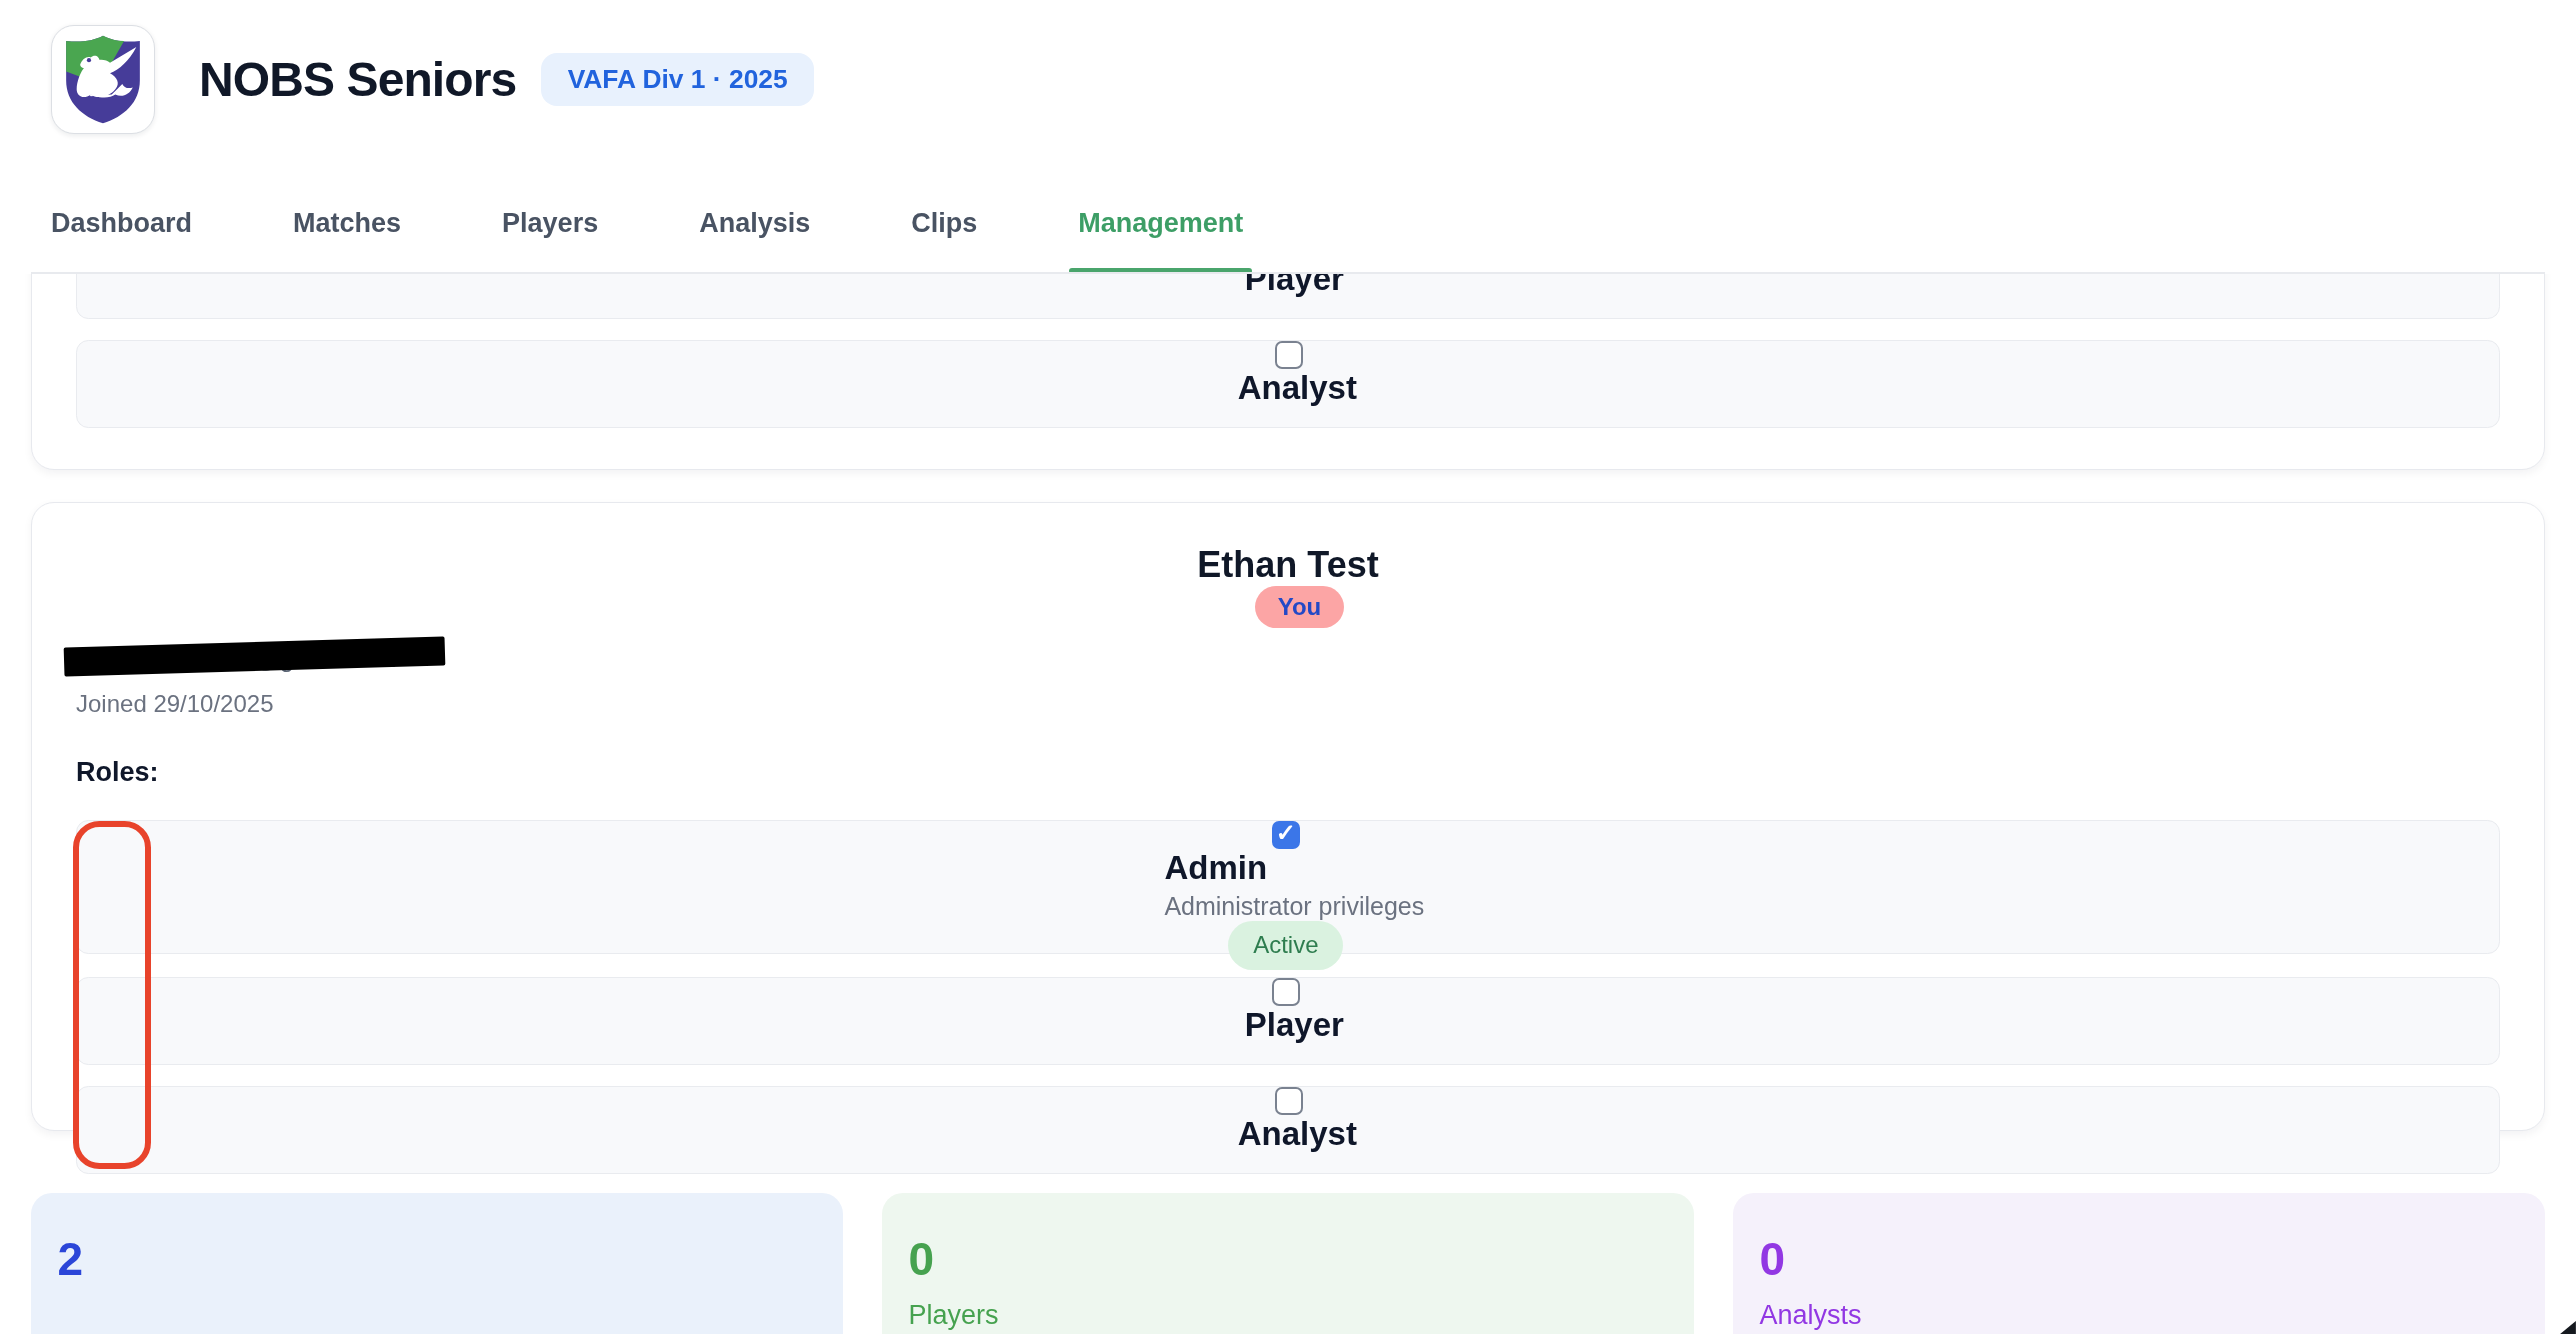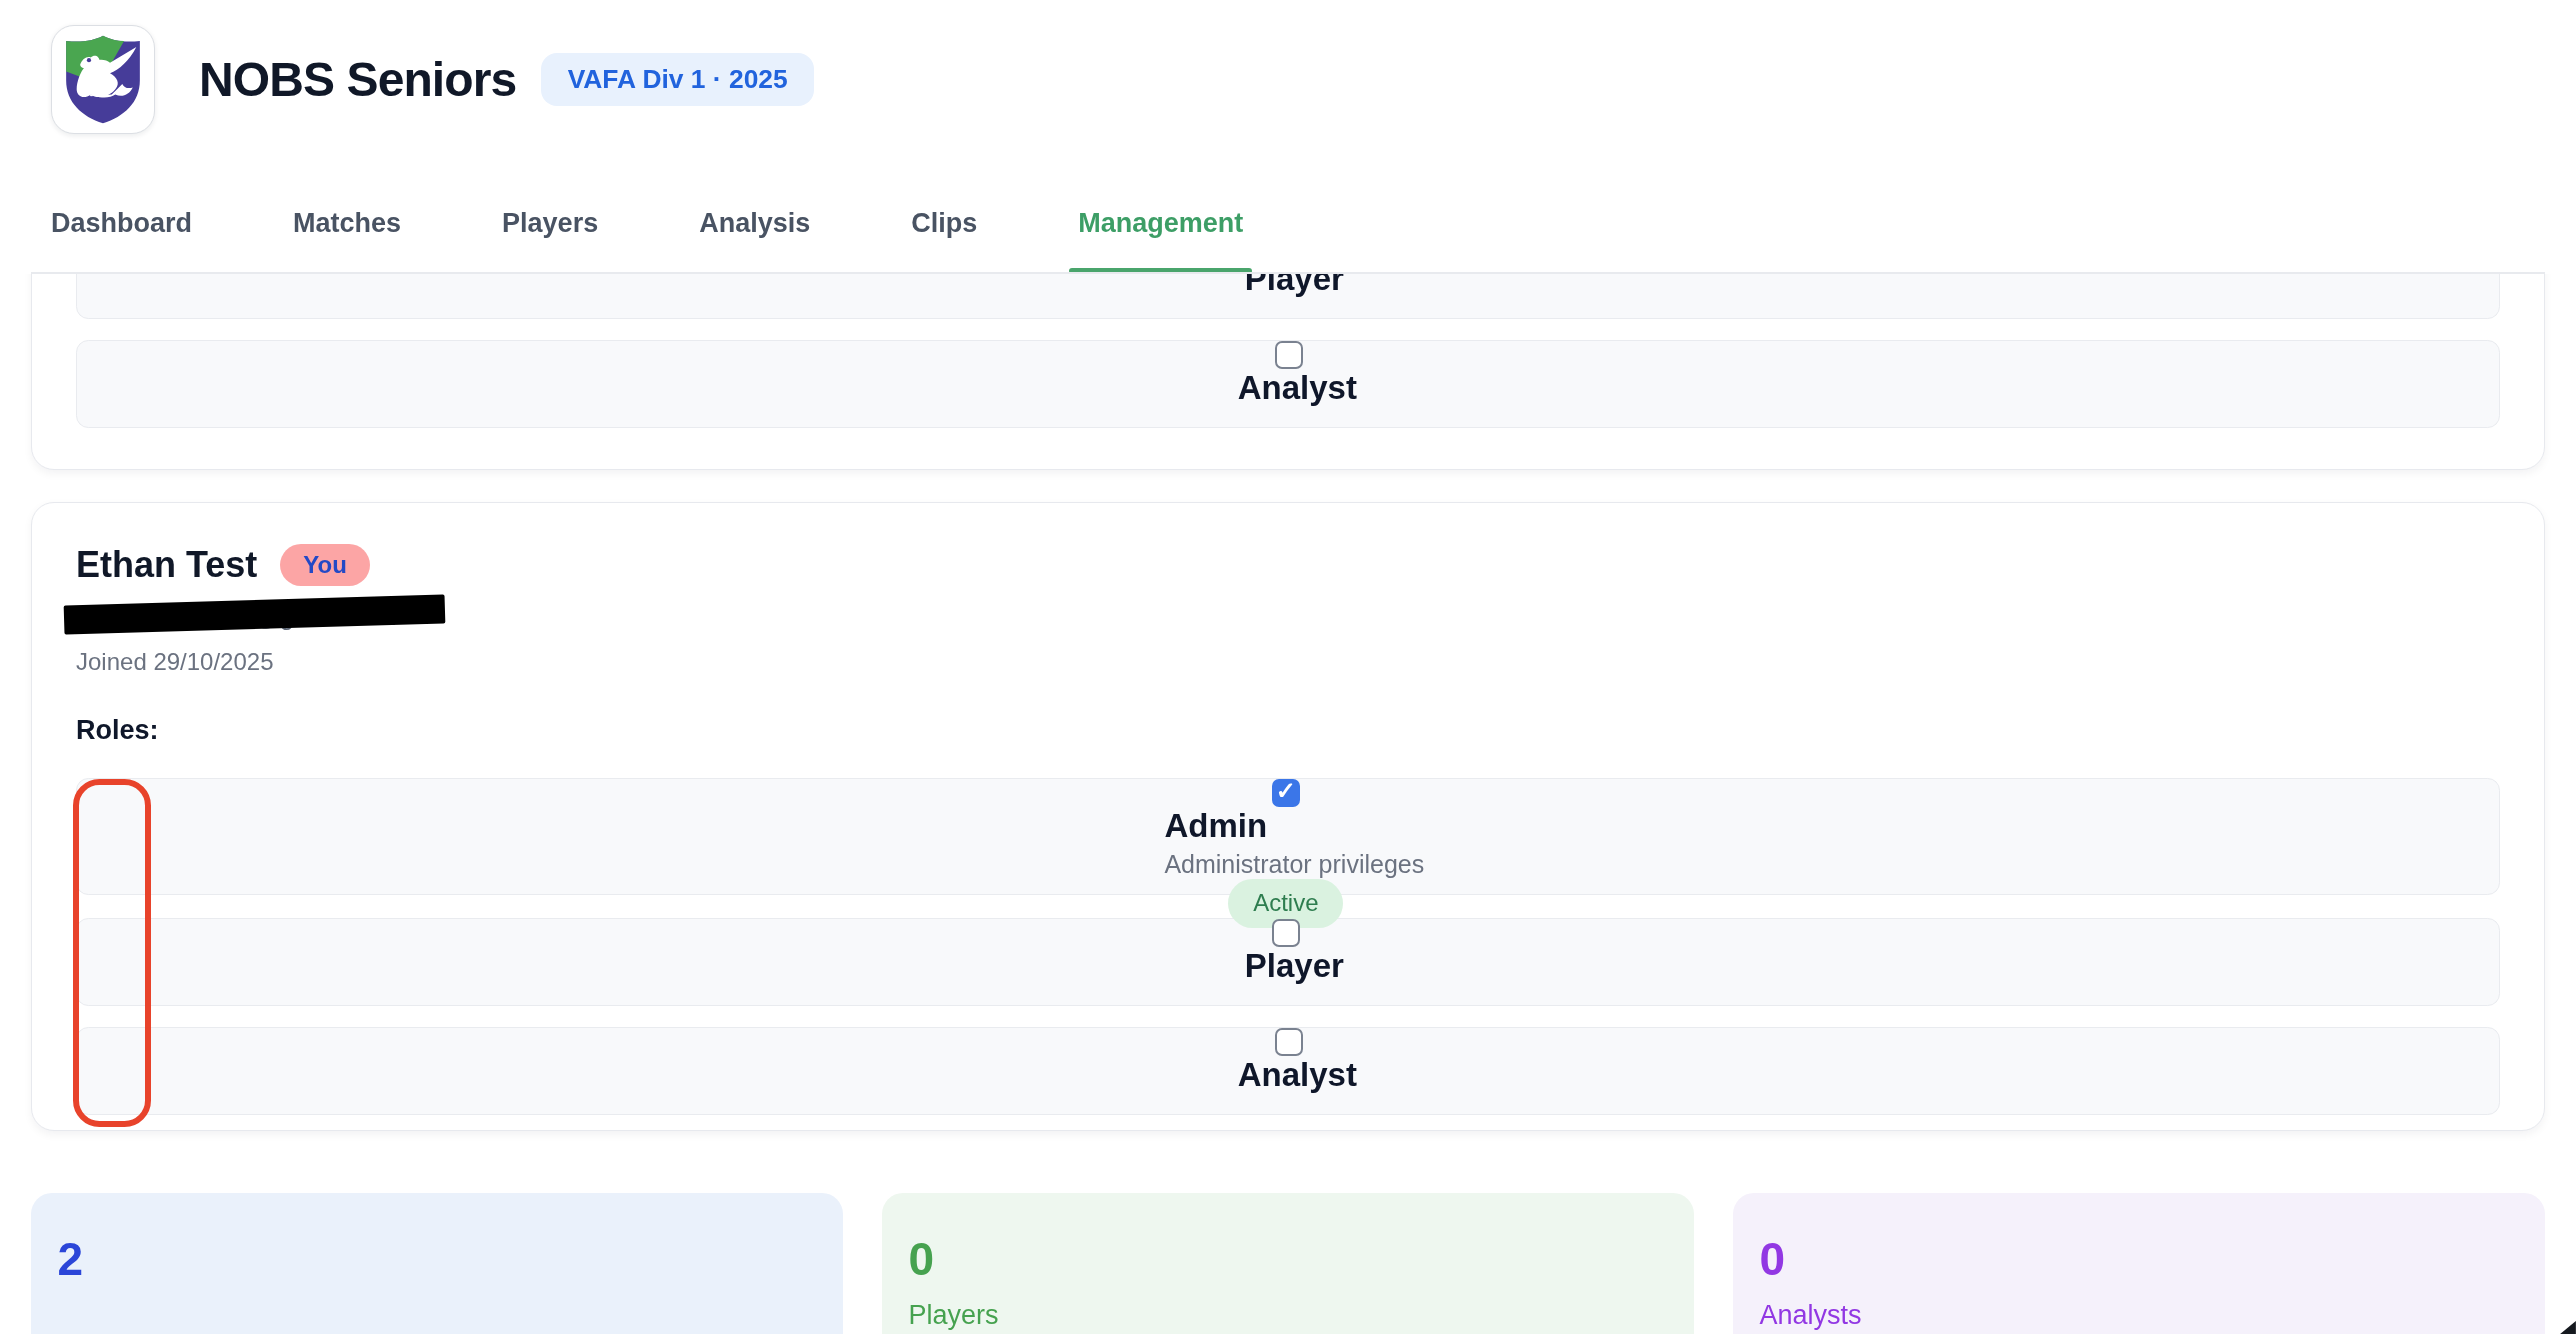--- a/index.html
+++ b/index.html
@@ -35,38 +35,38 @@
 
   .card { position:absolute; left:31px; width:2514px; background:#fff;
           border:1.8px solid #e7e9ee; border-radius:23px;
           box-shadow:0 3.5px 8.8px rgba(15,23,42,.05); }
   .card-top { top:-86px; height:282px; padding:42px 44px; }
   .card-member { top:228px; height:629px; padding:41px 44px; }
 
   .role-row { background:#f8f9fb; border:1.8px solid #e9ebef; border-radius:12.3px;
               display:flex; align-items:center; padding-left:22px; padding-right:26.4px;flex-direction:column; }
   .row-h100 { height:88px; margin-bottom:21px; }
-  .row-h130 { height:117px; margin-bottom:23px; }
+  .row-h130 { height:134px; margin-bottom:23px; }
   .role-row:last-child { margin-bottom:0;padding-left:28px; }
 
   .checkbox { width:28px; height:28px; border-radius:7px; background:#fff;
               border:2.6px solid #7a8290; flex:0 0 auto; }
   .checkbox.checked { background:#3b76e8; border-color:#3b76e8; position:relative; }
   .checkbox.checked::after { content:"\2713"; position:absolute; left:0; top:-1.8px;
               width:100%; height:100%; display:flex; align-items:center;
               justify-content:center; color:#fff; font-size:24px; font-weight:700; }
 
   .role-label { margin-left:17px; font-size:33px; font-weight:700; color:#0f172a; }
   .role-text { margin-left:17px; display:flex; flex-direction:column; }
   .role-desc { font-size:25px; color:#6b7280; margin-top:5.3px; }
   .spacer { flex:1; }
   .status-badge { background:#daf2e0; color:#2e7d4f; font-size:24px; font-weight:500;
                   padding:10.6px 25px; border-radius:881px; }
 
-  .member-name-row { display:flex; align-items:center; }
+  .member-name-row { display:flex; align-items:center;flex-direction:column; }
   .member-name { font-size:36px; font-weight:700; color:#101828; }
   .you-badge { margin-left:23px; background:#fca5a5; color:#2349c6; font-size:24px;
                font-weight:600; padding:7px 23px; border-radius:881px; }
   .email-line { position:relative; margin-top:16px; height:35px; }
   .email-text { font-size:25.6px; color:#5b6575; }
   .redaction-bar { position:absolute; left:-12.3px; top:-1.8px; width:381px; height:29px;
                    background:#000; transform:rotate(-1.7deg); border-radius:1.8px; }
   .joined-line { margin-top:10.6px; font-size:24px; color:#6b7280; }
   .roles-heading { margin-top:39px; font-size:27px; font-weight:700; color:#0f172a; }
   .roles-list { margin-top:32px; position:relative; }

